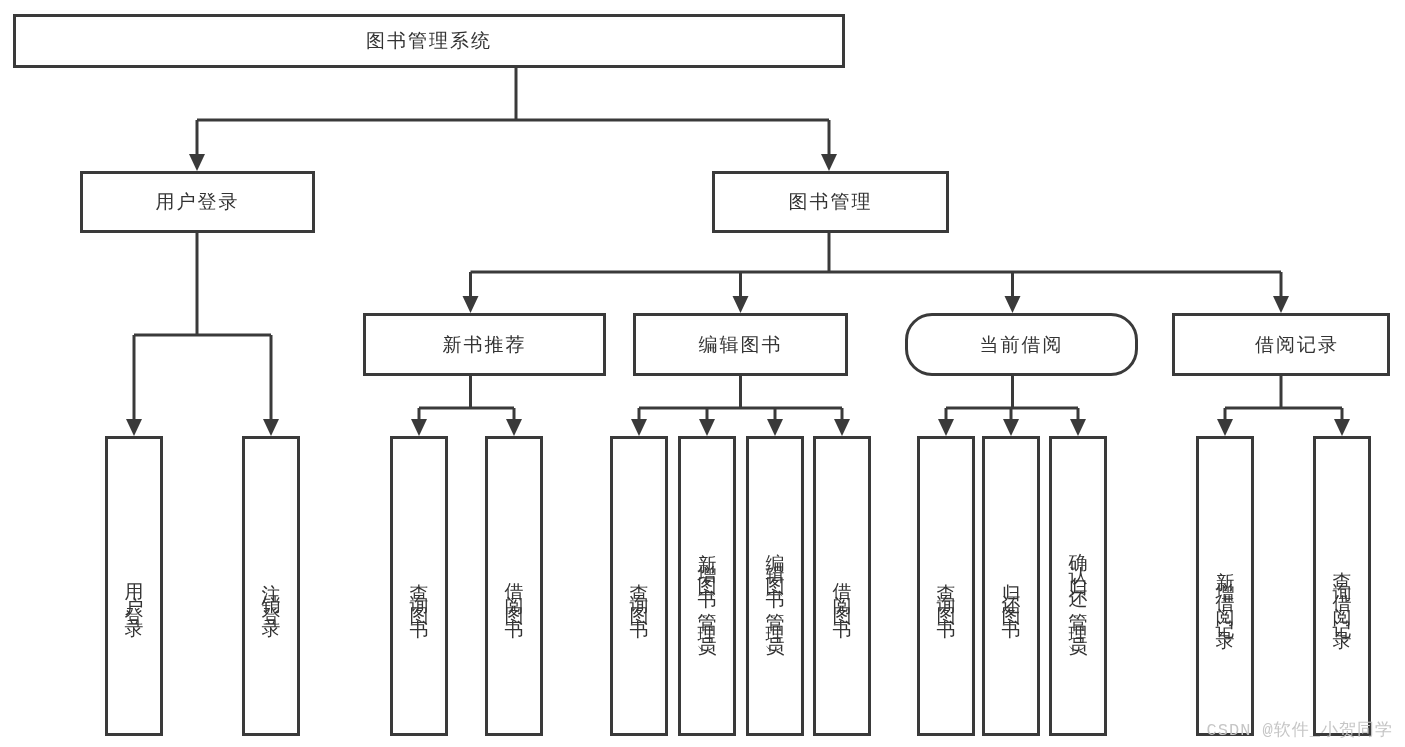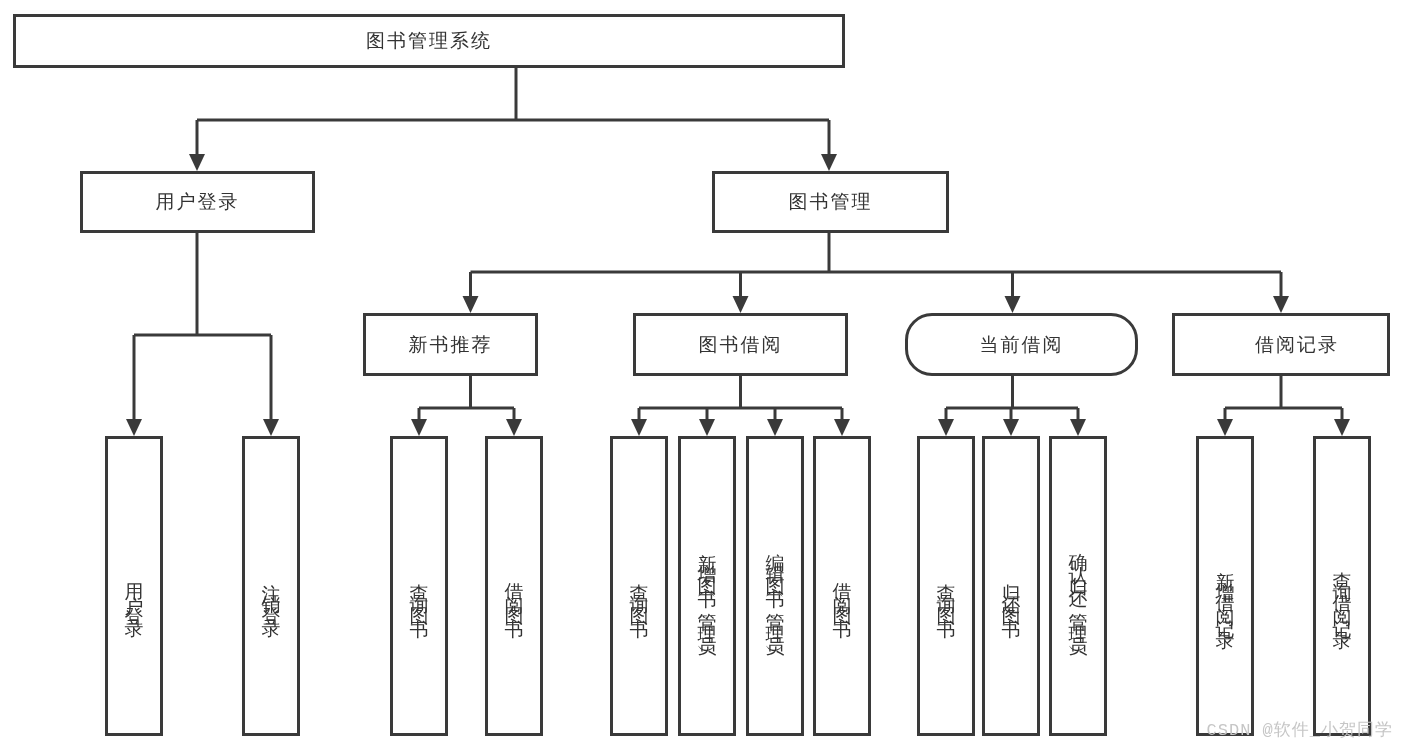--- a/index.html
+++ b/index.html
@@ -97,22 +97,22 @@
     <path d="M1342 408 V421"></path>
     <polygon points="1217,419 1233,419 1225,436"></polygon>
     <polygon points="1334,419 1350,419 1342,436"></polygon>
   </svg>
 
   <div class="node hbox" style="left:13px;top:14px;width:832px;height:54px;">图书管理系统</div>
 
   <div class="node hbox" style="left:80px;top:171px;width:235px;height:62px;">用户登录</div>
   <div class="node hbox" style="left:712px;top:171px;width:237px;height:62px;">图书管理</div>
 
-  <div class="node hbox" style="left:363px;top:313px;width:175px;height:63px;">新书推荐</div>
-  <div class="node hbox" style="left:633px;top:313px;width:215px;height:63px;">图书借阅</div>
+  <div class="node hbox" style="left:363px;top:313px;width:243px;height:63px;">新书推荐</div>
+  <div class="node hbox" style="left:633px;top:313px;width:215px;height:63px;">编辑图书</div>
   <div class="node hbox" style="left:905px;top:313px;width:233px;height:63px;border-radius:27px;">当前借阅</div>
   <div class="node hbox" style="left:1172px;top:313px;width:218px;height:63px;padding-left:32px;">借阅记录</div>
 
   <div class="node vbox" style="left:105px;top:436px;width:58px;height:300px;">
     <span>用户登录</span>
   </div>
   <div class="node vbox" style="left:242px;top:436px;width:58px;height:300px;">
     <span>注销登录</span>
   </div>
 

